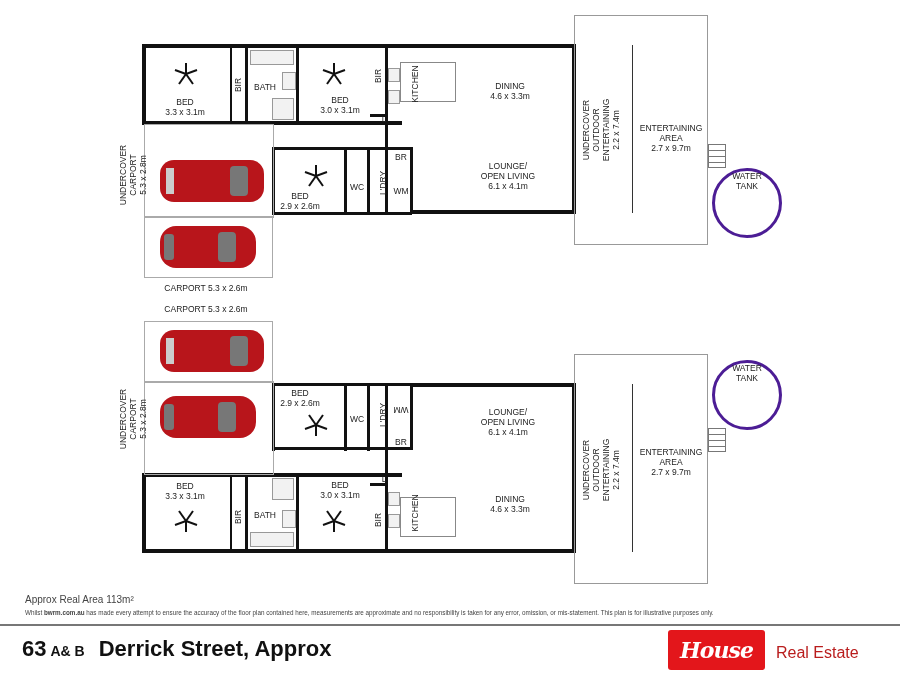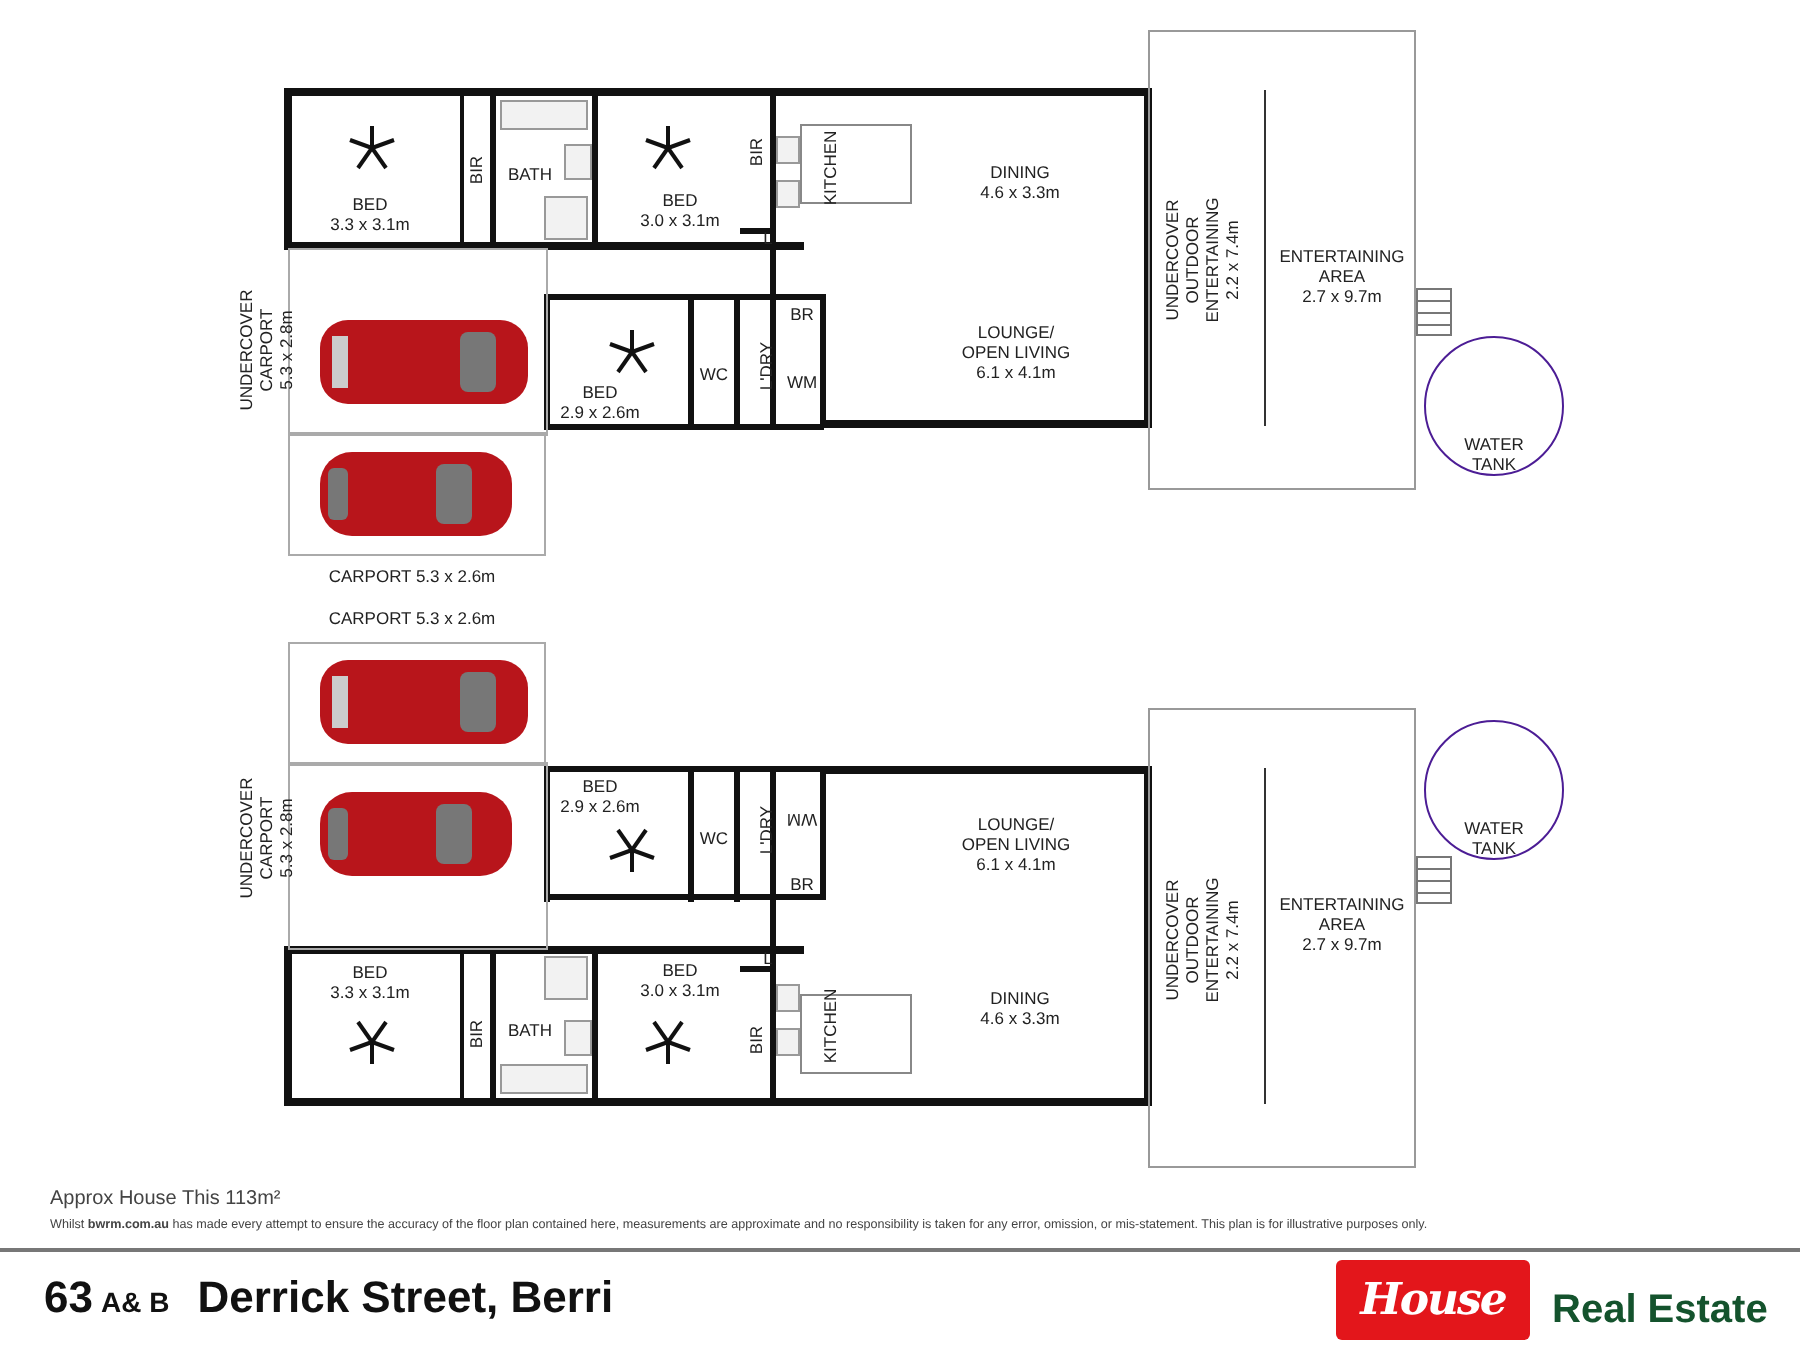--- a/index.html
+++ b/index.html
@@ -4,30 +4,30 @@
 <style>
   html,body{margin:0;padding:0;background:#fff;}
   body{width:900px;height:675px;position:relative;overflow:hidden;font-family:"Liberation Sans",sans-serif;color:#222;}
   .abs{position:absolute;}
   .wall{position:absolute;background:#111;}
   .thin{position:absolute;border:1px solid #999;box-sizing:border-box;}
   .lbl{position:absolute;font-size:8.5px;color:#222;text-align:center;line-height:10px;white-space:nowrap;}
   .vlbl{position:absolute;font-size:8.5px;color:#222;text-align:center;line-height:10px;white-space:nowrap;transform:rotate(-90deg);transform-origin:center center;}
   .fan{position:absolute;width:24px;height:24px;}
   .car{position:absolute;}
-  .tank{position:absolute;border:1px solid #4c1d95;border-radius:50%;box-sizing:border-box;display:flex;align-items:flex-end;justify-content:center;}
+  .tank{position:absolute;border:3px solid #4c1d95;border-radius:50%;box-sizing:border-box;display:flex;align-items:flex-start;justify-content:center;}
   .fixture{position:absolute;border:1px solid #999;background:#f2f2f2;box-sizing:border-box;}
   .footer-rule{position:absolute;left:0;top:624px;width:900px;height:2px;background:#777;}
   .disclaimer{position:absolute;left:25px;top:609px;font-size:6.3px;color:#444;white-space:nowrap;}
   .area{position:absolute;left:25px;top:594px;font-size:10px;color:#444;}
   .addr{position:absolute;left:22px;top:636px;font-size:22px;font-weight:bold;color:#111;white-space:nowrap;}
   .addr .small{font-size:14px;font-weight:bold;margin:0 14px 0 4px;}
   .logo{position:absolute;left:668px;top:630px;width:97px;height:40px;background:#e3161b;border-radius:3px;display:flex;align-items:center;justify-content:center;}
   .logo span{color:#fff;font-family:"DejaVu Serif",serif;font-style:italic;font-weight:bold;font-size:22px;letter-spacing:-1px;}
-  .re{position:absolute;left:776px;top:644px;font-size:20px;font-weight:bold;color:#14532d;}
+  .re{position:absolute;left:776px;top:644px;font-size:16px;font-weight:normal;color:#b91c1c;}
 </style>
 </head>
 <body>
 
 <div class="abs" style="left:0;top:0;width:900px;height:300px;">
 
   <div class="wall" style="left:142px;top:44px;width:434px;height:4px;"></div>
   <div class="wall" style="left:142px;top:44px;width:4px;height:80px;"></div>
   <div class="wall" style="left:142px;top:121px;width:260px;height:4px;"></div>
   <div class="wall" style="left:230px;top:44px;width:2px;height:80px;"></div>
@@ -271,22 +271,22 @@
       <rect x="72" y="8" width="18" height="30" rx="4" fill="#777"></rect>
       <rect x="8" y="10" width="8" height="26" fill="#ccc"></rect>
     </svg>
   <svg class="car" style="left:158px;top:394px;" width="100" height="46" viewBox="0 0 100 46">
       <rect x="2" y="2" width="96" height="42" rx="16" fill="#b8151b"></rect>
       <rect x="60" y="8" width="18" height="30" rx="4" fill="#777"></rect>
       <rect x="6" y="10" width="10" height="26" rx="3" fill="#777"></rect>
     </svg>
 </div>
 
-<div class="area">Approx House This 113m²</div>
+<div class="area">Approx Real Area 113m²</div>
 <div class="disclaimer"><span>Whilst </span><b>bwrm.com.au</b><span> has made every attempt to ensure the accuracy of the floor plan contained here, measurements are approximate and no responsibility is taken for any error, omission, or mis-statement. This plan is for illustrative purposes only.</span></div>
 <div class="footer-rule"></div>
 <div class="addr">
-  <span>63</span><span class="small">A&amp; B</span><span>Derrick Street, Berri</span>
+  <span>63</span><span class="small">A&amp; B</span><span>Derrick Street, Approx</span>
 </div>
 <div class="logo">
     <span>House</span>
   </div>
 <div class="re">Real Estate</div>
 
 </body></html>

